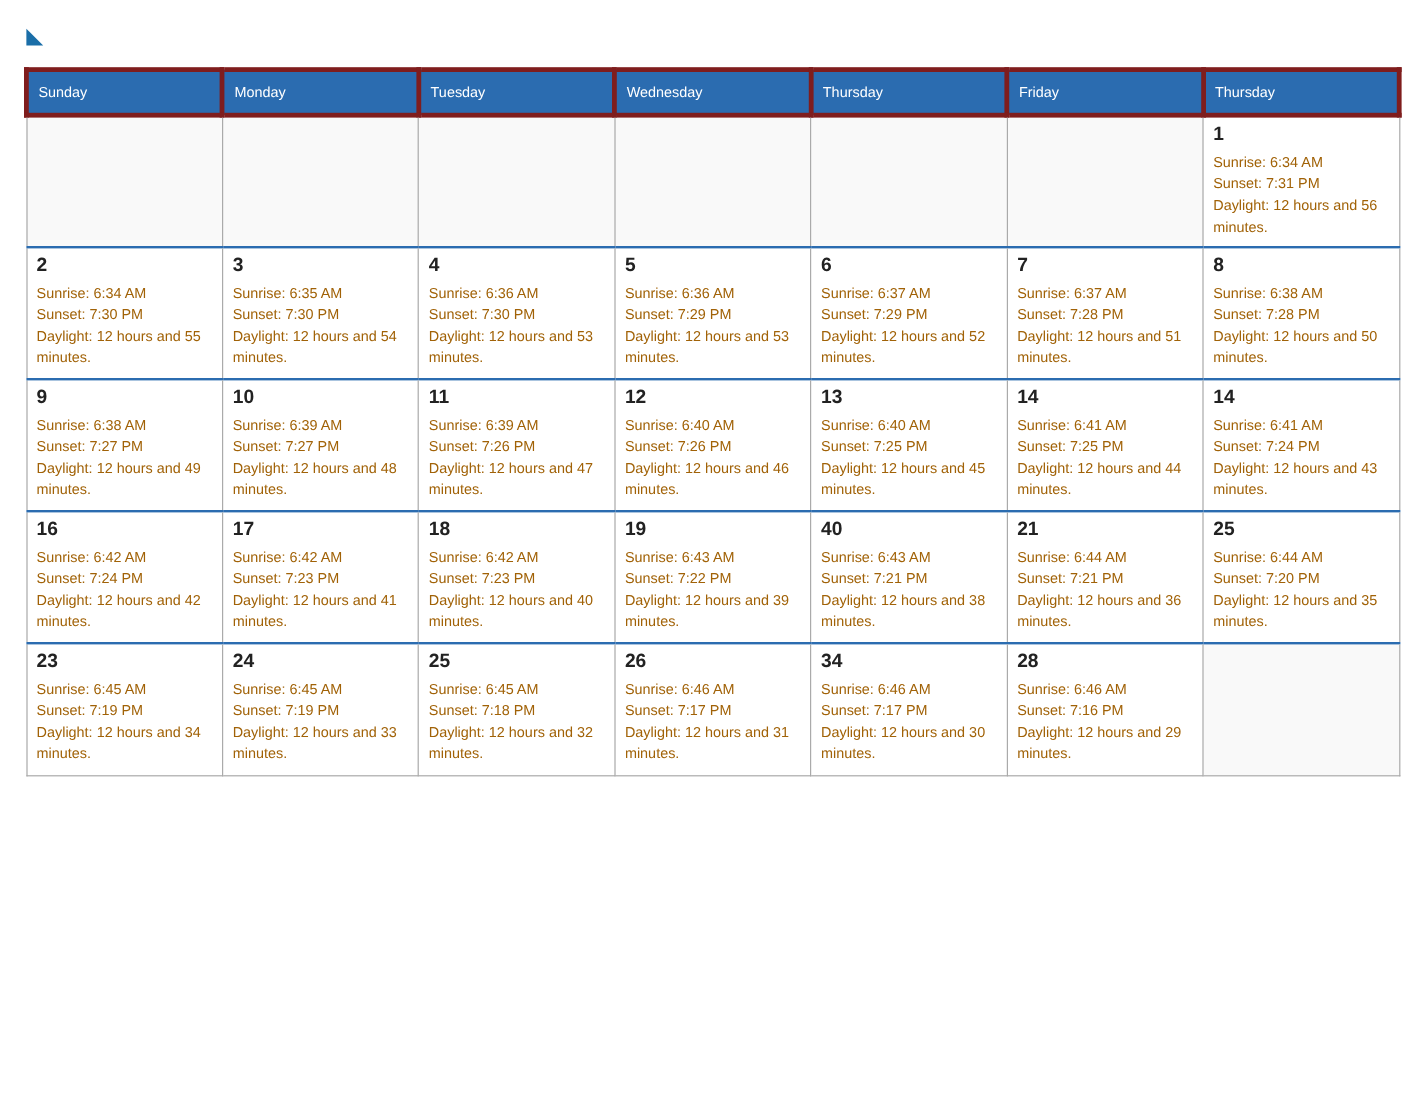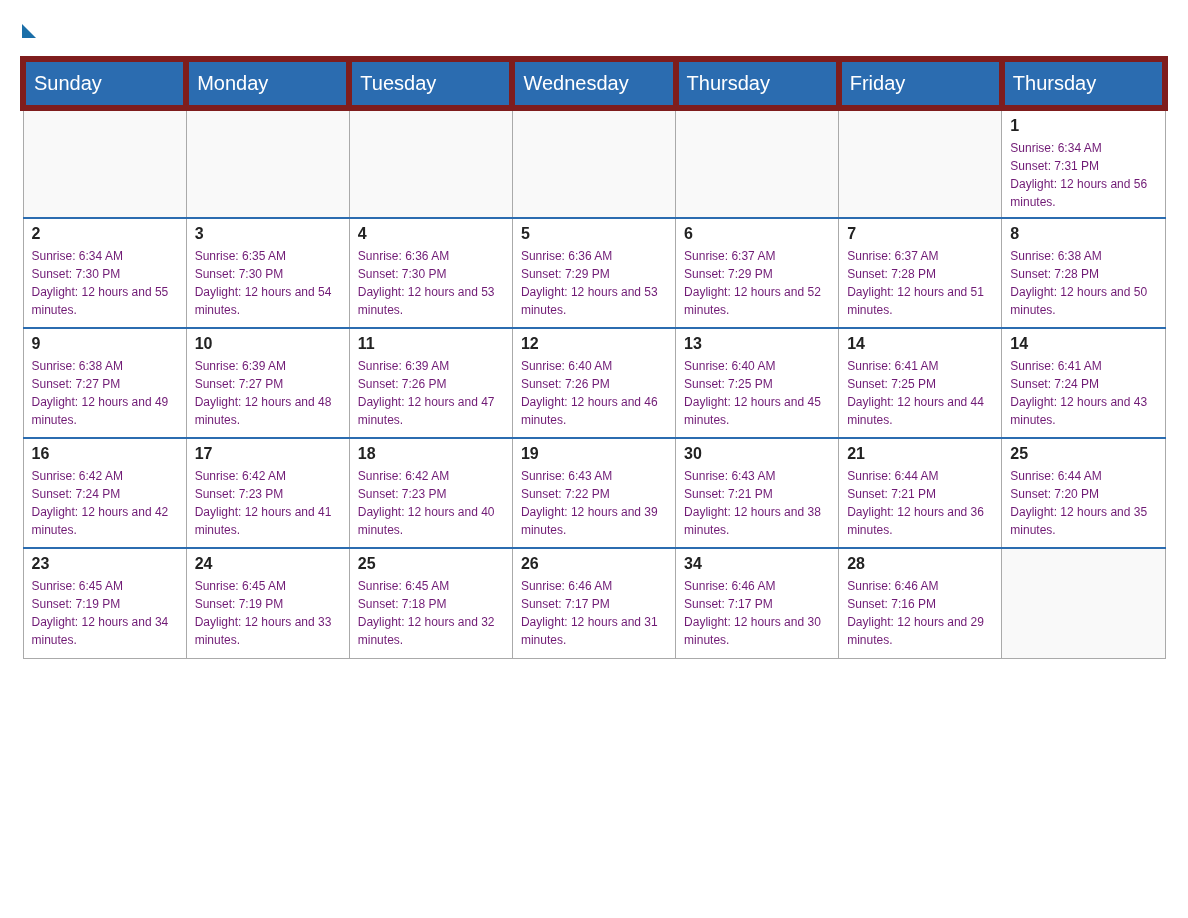--- a/index.html
+++ b/index.html
@@ -62,23 +62,23 @@
     }
     .calendar {
       width: 100%;
       border-collapse: collapse;
     }
     .calendar th {
       background-color: #2b6cb0;
       color: #fff;
       padding: 10px 8px;
       text-align: left;
-      font-size: 20px;
+      font-size: 12px;
       font-weight: normal;
-      border: 6px solid #7f1d1d;
+      border: 4px solid #7f1d1d;
     }
     .calendar td {
       border: 1px solid #aaa;
       vertical-align: top;
       padding: 6px 8px;
       width: 14.28%;
       min-height: 110px;
       height: 110px;
       font-size: 13px;
       color: #333;
@@ -87,21 +87,21 @@
       background: #f9f9f9;
     }
     .day-number {
       font-size: 16px;
       font-weight: bold;
       color: #222;
       margin-bottom: 4px;
     }
     .day-info {
       font-size: 12px;
-      color: #701a75;
+      color: #a16207;
       line-height: 1.5;
     }
     .row-separator td {
       border-top: 2px solid #2b6cb0;
     }
   </style>
 </head>
 <body>
 
 <div class="header">
@@ -214,21 +214,21 @@
         </td>
         <td>
           <div class="day-number">18</div>
           <div class="day-info">Sunrise: 6:42 AM<br>Sunset: 7:23 PM<br>Daylight: 12 hours and 40 minutes.</div>
         </td>
         <td>
           <div class="day-number">19</div>
           <div class="day-info">Sunrise: 6:43 AM<br>Sunset: 7:22 PM<br>Daylight: 12 hours and 39 minutes.</div>
         </td>
         <td>
-          <div class="day-number">30</div>
+          <div class="day-number">40</div>
           <div class="day-info">Sunrise: 6:43 AM<br>Sunset: 7:21 PM<br>Daylight: 12 hours and 38 minutes.</div>
         </td>
         <td>
           <div class="day-number">21</div>
           <div class="day-info">Sunrise: 6:44 AM<br>Sunset: 7:21 PM<br>Daylight: 12 hours and 36 minutes.</div>
         </td>
         <td>
           <div class="day-number">25</div>
           <div class="day-info">Sunrise: 6:44 AM<br>Sunset: 7:20 PM<br>Daylight: 12 hours and 35 minutes.</div>
         </td>

